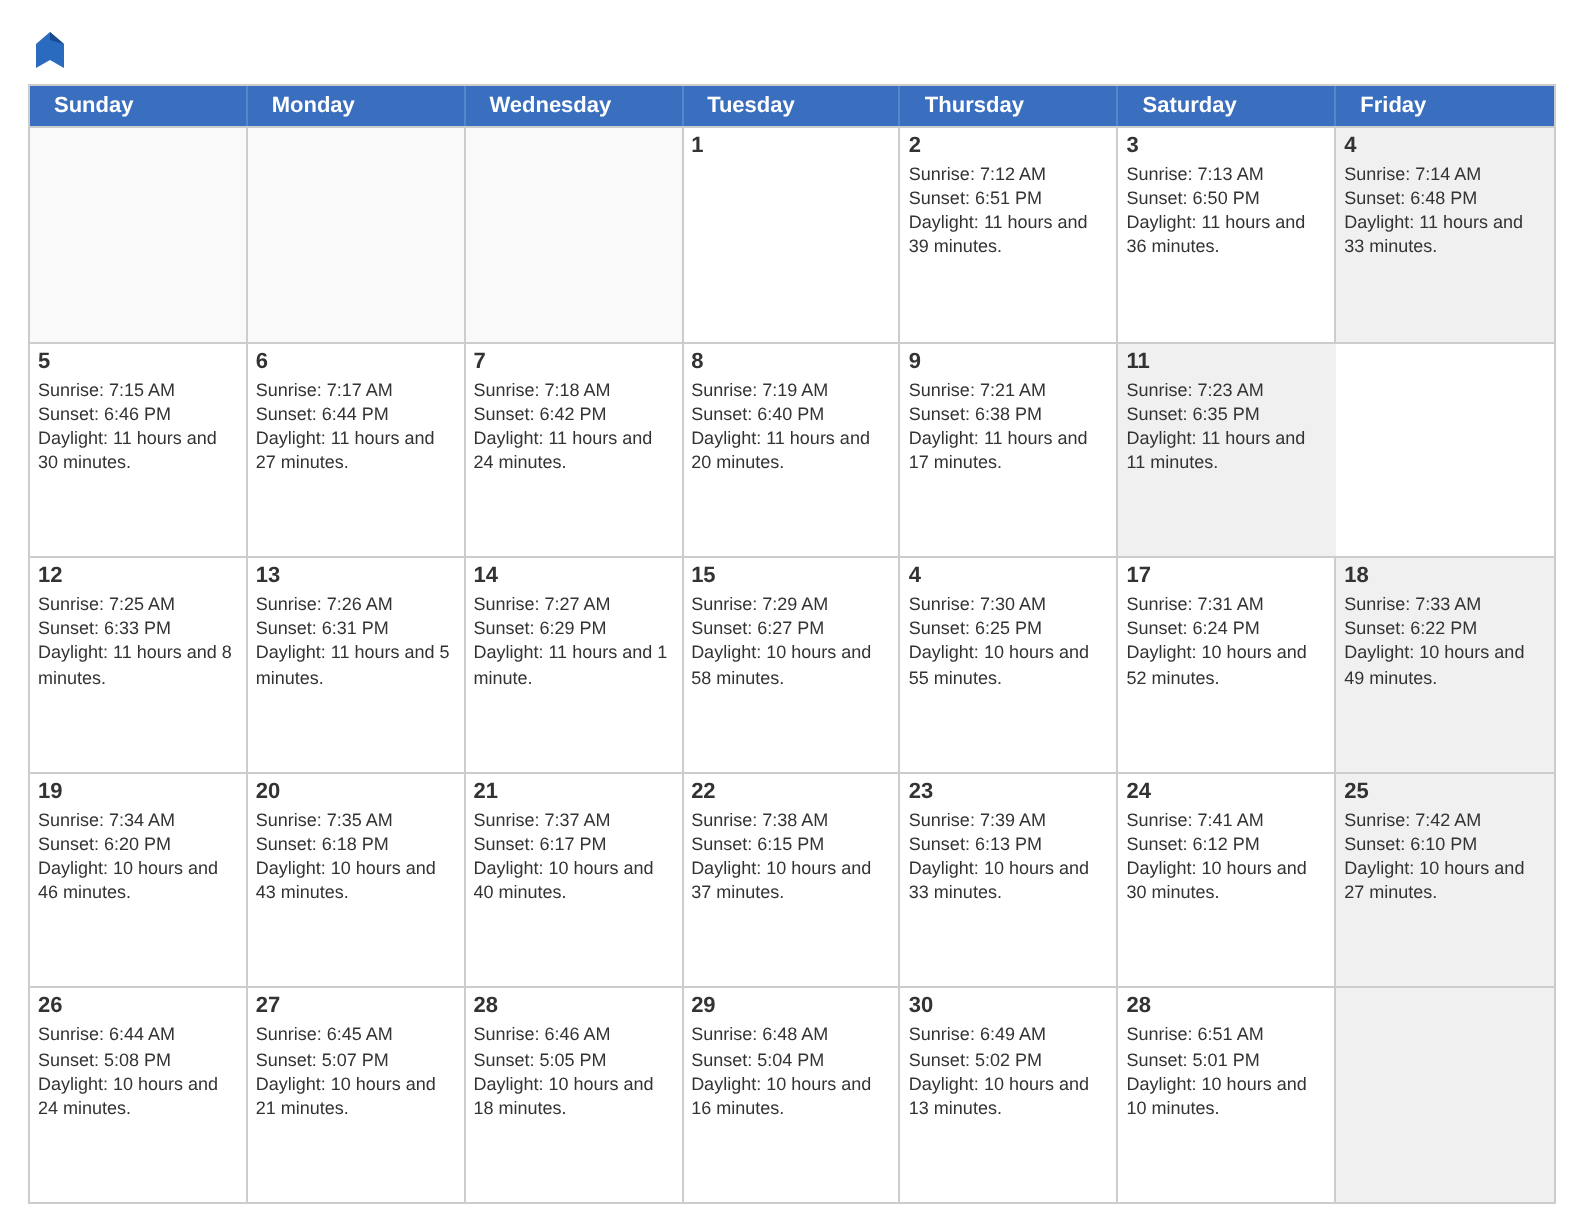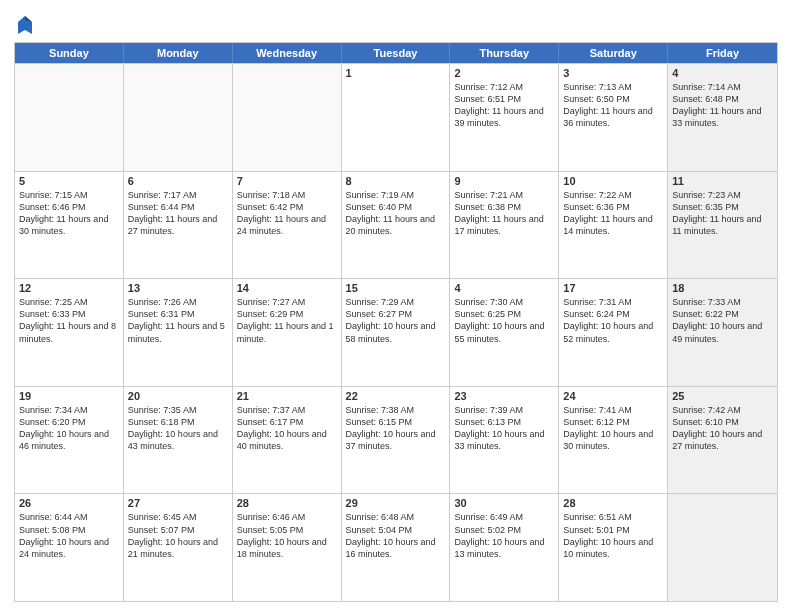--- a/index.html
+++ b/index.html
@@ -59,23 +59,23 @@
     }
     .cal-header {
       display: grid;
       grid-template-columns: repeat(7, 1fr);
       background: #3a6ebf;
     }
     .cal-header-cell {
       color: #fff;
       font-size: 11px;
       font-weight: bold;
-      padding: 4px 2px;
+      padding: 4px 12px;
       border-right: 1px solid #5585cc;
-      text-align: center;
+      text-align: left;
     }
     .cal-header-cell:last-child { border-right: none; }
     .cal-body {
       flex: 1;
       display: flex;
       flex-direction: column;
     }
     .cal-row {
       display: grid;
       grid-template-columns: repeat(7, 1fr);
@@ -171,24 +171,20 @@
             <div class="cell-text">Sunrise: 7:18 AM<br>Sunset: 6:42 PM<br>Daylight: 11 hours and 24 minutes.</div>
           </div>
           <div class="cal-cell">
             <div class="day-number">8</div>
             <div class="cell-text">Sunrise: 7:19 AM<br>Sunset: 6:40 PM<br>Daylight: 11 hours and 20 minutes.</div>
           </div>
           <div class="cal-cell">
             <div class="day-number">9</div>
             <div class="cell-text">Sunrise: 7:21 AM<br>Sunset: 6:38 PM<br>Daylight: 11 hours and 17 minutes.</div>
           </div>
-          <div class="cal-cell">
-            <div class="day-number">10</div>
-            <div class="cell-text">Sunrise: 7:22 AM<br>Sunset: 6:36 PM<br>Daylight: 11 hours and 14 minutes.</div>
-          </div>
           <div class="cal-cell shaded">
             <div class="day-number">11</div>
             <div class="cell-text">Sunrise: 7:23 AM<br>Sunset: 6:35 PM<br>Daylight: 11 hours and 11 minutes.</div>
           </div>
         </div>
         <div class="cal-row">
           <div class="cal-cell">
             <div class="day-number">12</div>
             <div class="cell-text">Sunrise: 7:25 AM<br>Sunset: 6:33 PM<br>Daylight: 11 hours and 8 minutes.</div>
           </div>

